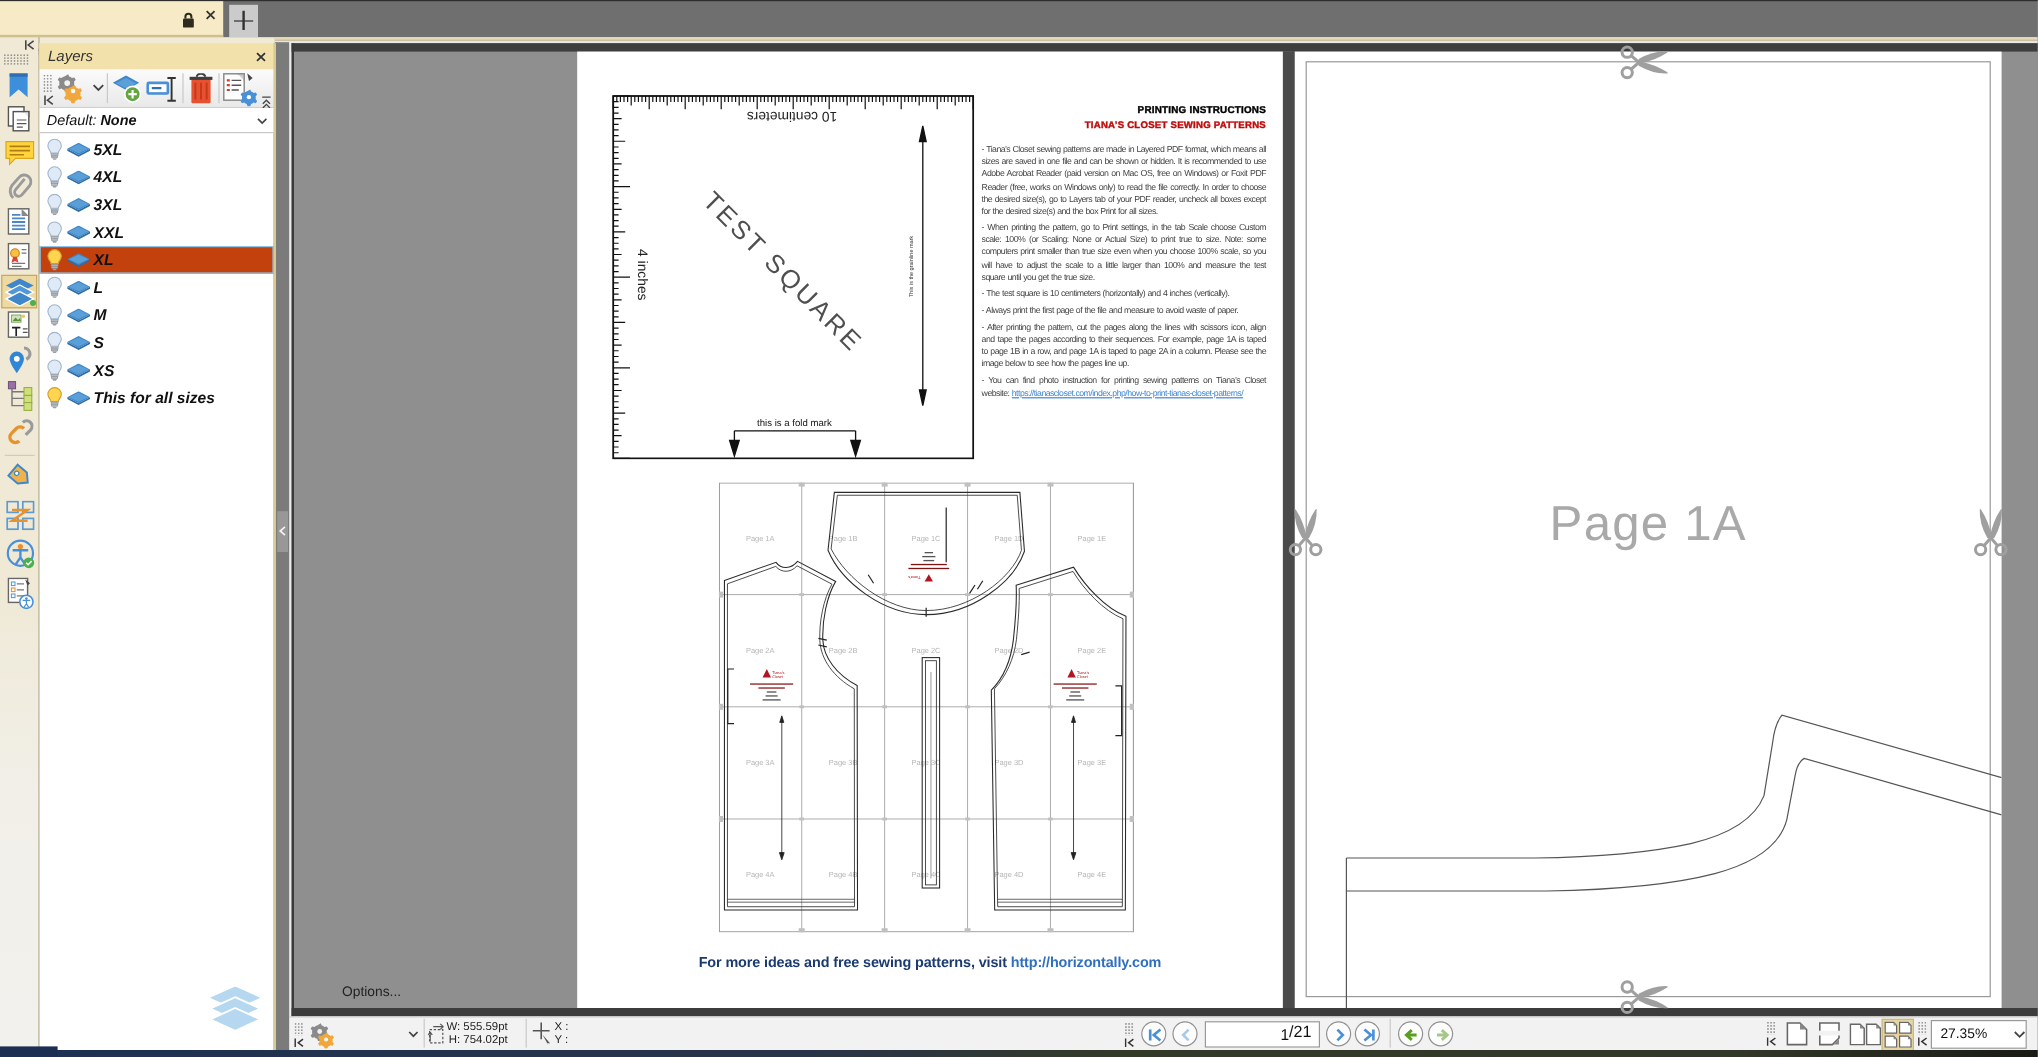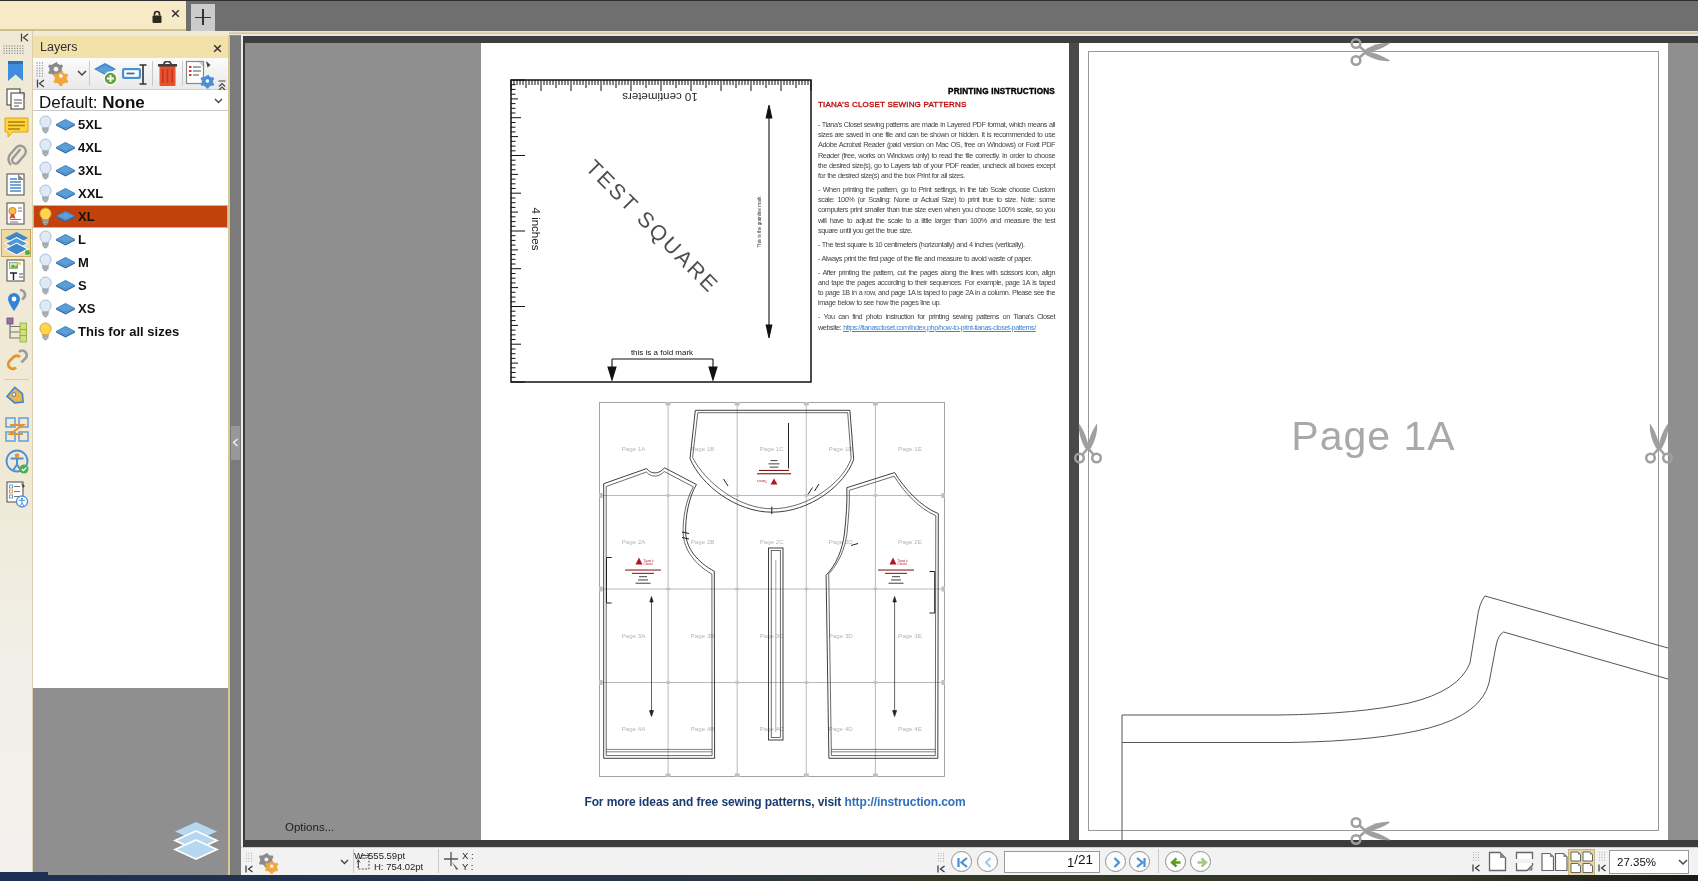--- a/index.html
+++ b/index.html
@@ -12,29 +12,29 @@
   #tab1 .title { position:absolute; left:8px; top:8px; font-size:11.5px; color:#1a1a1a; letter-spacing:0.1px;margin-top:28px; }
   #tab1 .close { position:absolute; right:6px; top:3px; }
   #plusbtn { left:191px; top:4px; width:24px; height:27px; background:#cbcbcb; }
   #plusbtn:before { content:""; position:absolute; left:4px; top:12.5px; width:16px; height:1.6px; background:#333; }
   #plusbtn:after { content:""; position:absolute; left:11.2px; top:5px; width:1.6px; height:16px; background:#333; }
   #goldline { left:229px; top:31px; width:1469px; height:4px;
      background:linear-gradient(#f2ebcb,#cdbf92); border-bottom:1px solid #e6e6e6;}
   
   #strip { left:0; top:31px; width:33px; height:844px; background:linear-gradient(#efe9d6 0%, #efe9d6 55%, #f1efe8 75%, #f2f1ed 100%); border-right:1px solid #d9cfae; }
   
-  #panel { left:33px; top:36px; width:195px; height:652px; background:#fff; }
+  #panel { left:33px; top:36px; width:195px; height:839px; background:#fff;font-style:italic; }
   #phead { position:absolute; left:0; top:0; width:195px; height:22px; background:#f3e1ac; }
   #phead .t { position:absolute; left:7px; top:4px; font-size:12.5px; color:#333; }
   #phead .x { position:absolute; right:6px; top:3px; }
   #ptool { position:absolute; left:0; top:22px; width:195px; height:32px;
      background:linear-gradient(#fbfbfb,#e9e9e9); border-bottom:1px solid #cfcfcf; }
   .tsep { position:absolute; top:3px; width:1px; height:25px; background:#c9c9c9; }
   #pdefault { position:absolute; left:0; top:54px; width:195px; height:21px; background:#fff; border-bottom:1px solid #c8c8c8; }
-  #pdefault .t { position:absolute; left:6px; top:3px; font-size:17px; color:#111; }
+  #pdefault .t { position:absolute; left:6px; top:3px; font-size:12px; color:#111; }
   #rows { position:absolute; left:0; top:77px; width:195px; height:240px; }
   .lrow { position:absolute; left:0; width:195px; height:23px; }
   .lrow.sel { background:#c2410c; outline:1px solid #8fc3e8; outline-offset:-1px; }
   .lrow .bulb { position:absolute; left:5px; top:2px; }
   .lrow .dia  { position:absolute; left:23px; top:6px; }
   .lrow .t { position:absolute; left:45px; top:4px; font-size:13px; font-weight:bold; color:#111; }
   
   #goldv { left:228px; top:36px; width:2px; height:839px; background:#d8c98f; }
   #splitter { left:230px; top:36px; width:11px; height:839px; background:#7b7b7b; }
   #collapsebtn { left:231px; top:426px; width:9px; height:34px; background:#989898; text-align:center; }
@@ -44,22 +44,22 @@
   #vp-darktop { left:243px; top:36px; width:1455px; height:7px; background:#3e3e3e; }
   #vp-darkbot { left:243px; top:840px; width:1455px; height:7px; background:#3c3c3c; }
   #vp-darkleft { left:243px; top:36px; width:2px; height:811px; background:#3a3a3a; }
   #pagesep { left:1069px; top:43px; width:10px; height:797px; background:#4a4a4a; }
   #page1 { left:481px; top:43px; width:588px; height:797px; background:#fff; }
   #page2 { left:1079px; top:43px; width:589px; height:797px; background:#fff; }
   
   #instr { position:absolute; left:337px; top:44px; width:237px; }
   #instr h3 { font-size:8.2px; color:#000; text-align:right; letter-spacing:0.2px; margin-bottom:4px;
       font-weight:bold; -webkit-text-stroke:0.35px #000; }
-  #instr h4 { font-size:8px; color:#c00b0b; text-align:left; letter-spacing:0.2px; margin-bottom:11px;
-      font-weight:normal; -webkit-text-stroke:0.35px #c00b0b; }
+  #instr h4 { font-size:8px; color:#c00b0b; text-align:right; letter-spacing:0.2px; margin-bottom:11px;
+      font-weight:bold; -webkit-text-stroke:0.35px #c00b0b; }
   #instr p { font-size:7.3px; letter-spacing:-0.45px; word-spacing:0.4px; line-height:10.2px; color:#454545; text-align:justify; margin-bottom:3.8px; }
   #instr a { color:#3f87d2; text-decoration:underline; }
   #footerline { position:absolute; left:0; top:752px; width:588px; text-align:center;
      font-size:12px; letter-spacing:-0.1px; font-weight:bold; color:#1b3a70; }
   #footerline .lnk { color:#2f6fc0; }
   
   #p2border { position:absolute; left:9px; top:8px; width:571px; height:780px; border:1px solid #999; }
   #p2title { position:absolute; left:0; top:370px; width:589px; text-align:center;
      font-size:41px; color:#a9a9a9; letter-spacing:1px; }
   .scis { position:absolute; }
@@ -776,21 +776,21 @@
         <line x1="83" y1="135.5" x2="90" y2="137"></line>
         <line x1="252" y1="143.5" x2="259" y2="141.5"></line>
         <line x1="124.5" y1="77" x2="129" y2="84"></line>
         <line x1="209" y1="92.5" x2="213.5" y2="85.5"></line>
         <line x1="215.5" y1="89" x2="220" y2="82"></line>
         <line x1="172.8" y1="104.5" x2="172.8" y2="112"></line>
       </g>
       <path d="M12.7 155.5 H7.5 V201 H12.7" fill="none" stroke="#222" stroke-width="1"></path>
       <path d="M330.5 169.5 H335.7 V211 H330.5" fill="none" stroke="#222" stroke-width="1"></path>
     </svg>
-    <div id="footerline">For more ideas and free sewing patterns, visit <span class="lnk">http://instruction.com</span></div>
+    <div id="footerline">For more ideas and free sewing patterns, visit <span class="lnk">http://horizontally.com</span></div>
   </div>
 <div id="page2" class="abs">
 <div id="p2border"></div>
 <svg class="abs" style="left:0;top:0" width="589" height="797" viewBox="0 0 589 797">
   <path d="M43 672 L200 672 Q280 671 330 660 Q380 648 391 620 L398 577 Q400 560 406 553 L589 605" fill="none" stroke="#555" stroke-width="1"></path>
   <path d="M43 699.5 L210 699.5 Q300 698 350 685 Q402 671 410 640 L417 603 Q419 592 424.5 589 L589 636" fill="none" stroke="#555" stroke-width="1"></path>
   <path d="M43 672 L43 797" fill="none" stroke="#555" stroke-width="1"></path>
 </svg>
 <div id="p2title">Page 1A</div>
 <svg class="scis" style="left:271px;top:-7px;transform:rotate(0deg)" width="42" height="32" viewBox="0 0 42 32">
@@ -853,21 +853,21 @@
   </svg>
 <span class="sb-text" style="left:285px;top:821px">Options...</span>
 <svg class="abs" style="left:340px;top:859px" width="9" height="6" viewBox="0 0 9 6">
     <path d="M1 1 L4.5 4.5 L8 1" stroke="#444" stroke-width="1.4" fill="none"></path>
   </svg>
 <div class="sb-sep" style="left:353px"></div>
 <svg class="abs" style="left:356px;top:852px" width="17" height="19" viewBox="0 0 17 19">
       <rect x="2" y="6" width="11" height="11" fill="none" stroke="#555" stroke-width="1" stroke-dasharray="2 1.4"></rect>
       <path d="M5 3.5 H13.5 M13.5 3.5 L10.8 1.2 M13.5 3.5 L10.8 5.8 M2.5 8 V16 M2.5 8 L0.8 10.5 M2.5 8 L4.2 10.5" stroke="#555" stroke-width="1" fill="none"></path>
   </svg>
-<span class="sb-small" style="left:354px;top:850px">W: 555.59pt</span>
+<span class="sb-small" style="left:372px;top:850px">W: 555.59pt</span>
 <span class="sb-small" style="left:374px;top:861px">H: 754.02pt</span>
 <div class="sb-sep" style="left:438px"></div>
 <svg class="abs" style="left:443px;top:851px" width="18" height="20" viewBox="0 0 18 20">
       <path d="M8 1 V15 M1 8 H15" stroke="#555" stroke-width="1.3"></path>
       <path d="M9 11 L15.5 18.5 L12.5 18 L14 20" fill="#555"></path>
   </svg>
 <span class="sb-small" style="left:462px;top:850px">X :</span>
 <span class="sb-small" style="left:462px;top:861px">Y :</span>
 <div class="grip" style="left:937px;top:852px"></div>
 <svg class="abs" style="left:937px;top:865px" width="9" height="8" viewBox="0 0 9 8">

